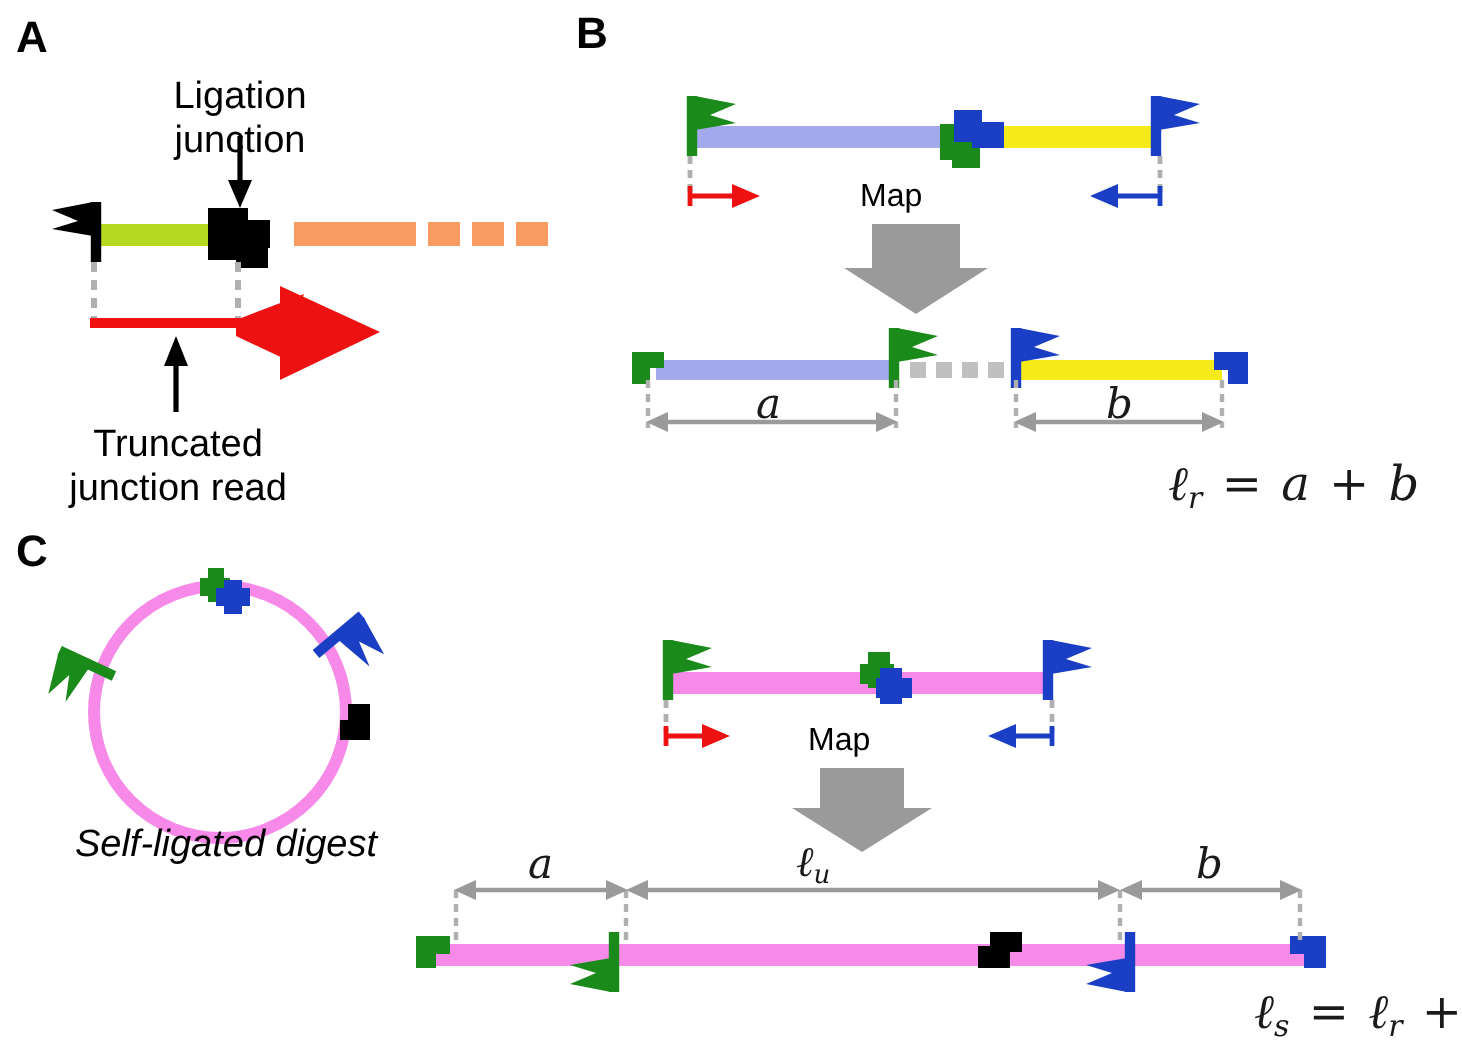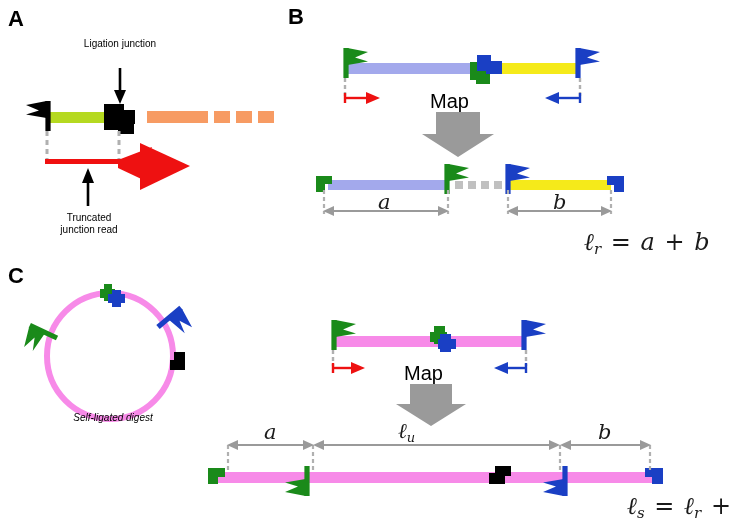--- a/index.html
+++ b/index.html
@@ -21,30 +21,30 @@
     position: absolute;
     font-family: "Liberation Sans", sans-serif;
     font-weight: bold;
     font-size: 22px;
     color: #000000;
     line-height: 1;
   }
   .caption {
     position: absolute;
     font-family: "Liberation Sans", sans-serif;
-    font-size: 10px;
+    font-size: 19px;
     color: #000000;
     line-height: 1.18;
     text-align: center;
     white-space: pre-line;
   }
   .label-map {
     position: absolute;
     font-family: "Liberation Sans", sans-serif;
-    font-size: 20px;
+    font-size: 16px;
     color: #000000;
   }
   .formula {
     position: absolute;
     font-family: "DejaVu Serif", "Liberation Serif", serif;
     font-style: italic;
     font-size: 24px;
     color: #1a1a1a;
     white-space: nowrap;
     margin-left: 27px;

